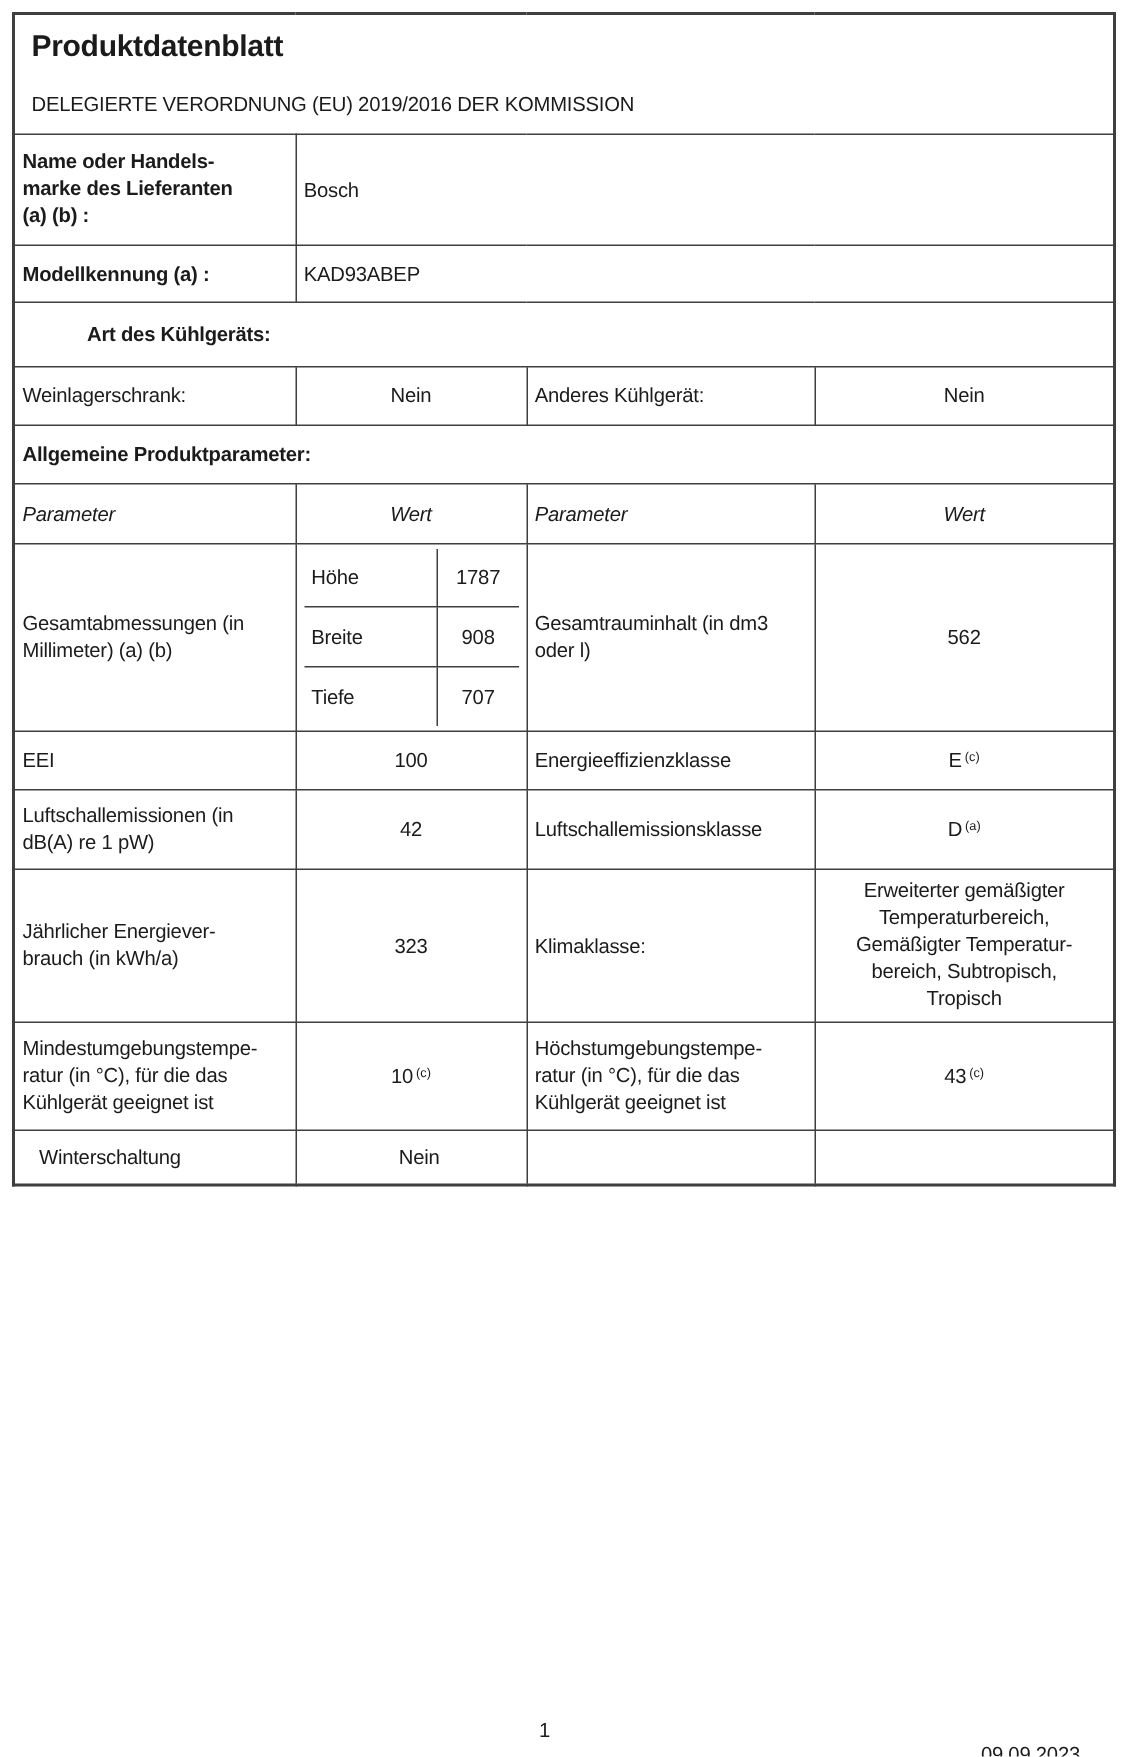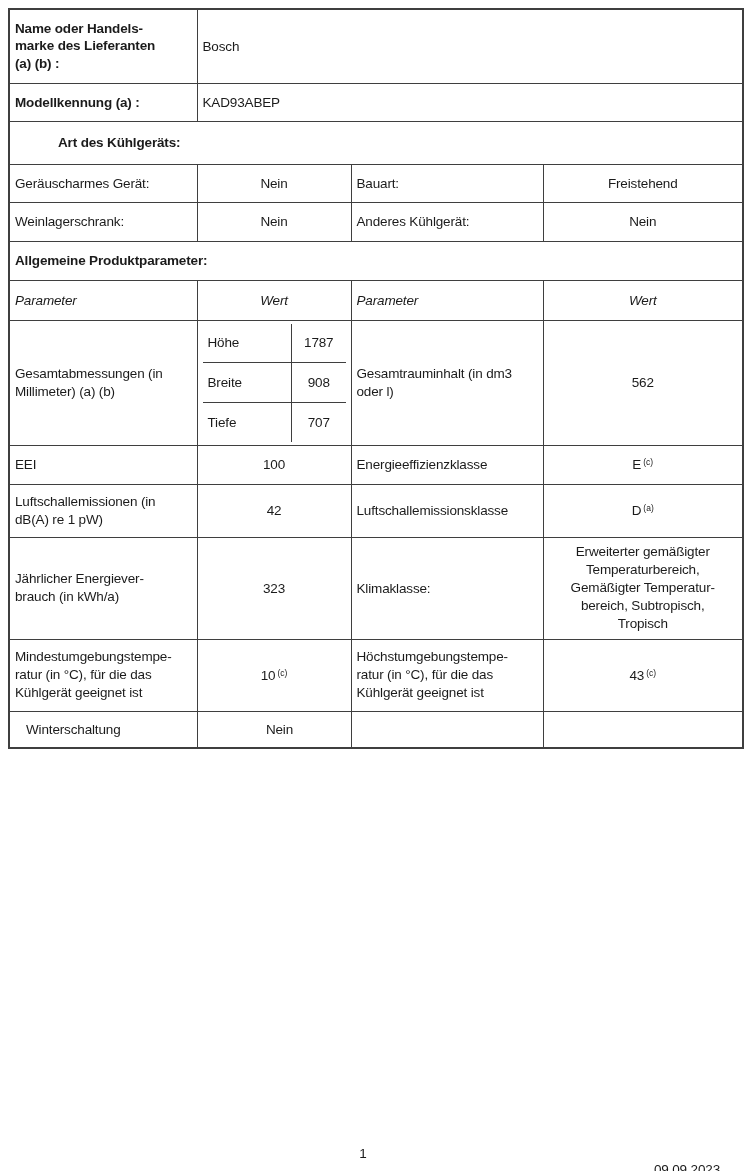--- a/index.html
+++ b/index.html
@@ -90,44 +90,44 @@
 
 <table class="datasheet">
   <colgroup>
     <col style="width:188px">
     <col style="width:154px">
     <col style="width:192px">
     <col style="width:200px">
   </colgroup>
 
   <tbody>
+      <tr class="r-title">
+    <td colspan="4">
+      <div class="doc-title">Produktdatenblatt</div>
+      <div class="doc-subtitle">DELEGIERTE VERORDNUNG (EU) 2019/2016 DER KOMMISSION</div>
+    </td>
+  </tr>
 
   <tr class="r-name">
     <td class="bold pre lh">Name oder Handels-
 marke des Lieferanten
 (a) (b) :</td>
     <td colspan="3">Bosch</td>
   </tr>
 
 
   <tr class="r-model">
     <td class="bold">Modellkennung (a) :</td>
     <td colspan="3">KAD93ABEP</td>
   </tr>
 
   <tr class="r-sec1">
     <td colspan="4" class="bold">Art des Kühlgeräts:</td>
   </tr>
 
-  <tr class="r-type">
-    <td>Geräuscharmes Gerät:</td>
-    <td class="center">Nein</td>
-    <td>Bauart:</td>
-    <td class="center">Freistehend</td>
-  </tr>
 
   <tr class="r-type2">
     <td>Weinlagerschrank:</td>
     <td class="center">Nein</td>
     <td>Anderes Kühlgerät:</td>
     <td class="center">Nein</td>
   </tr>
 
   <tr class="r-sec2">
     <td colspan="4" class="bold">Allgemeine Produktparameter:</td>

